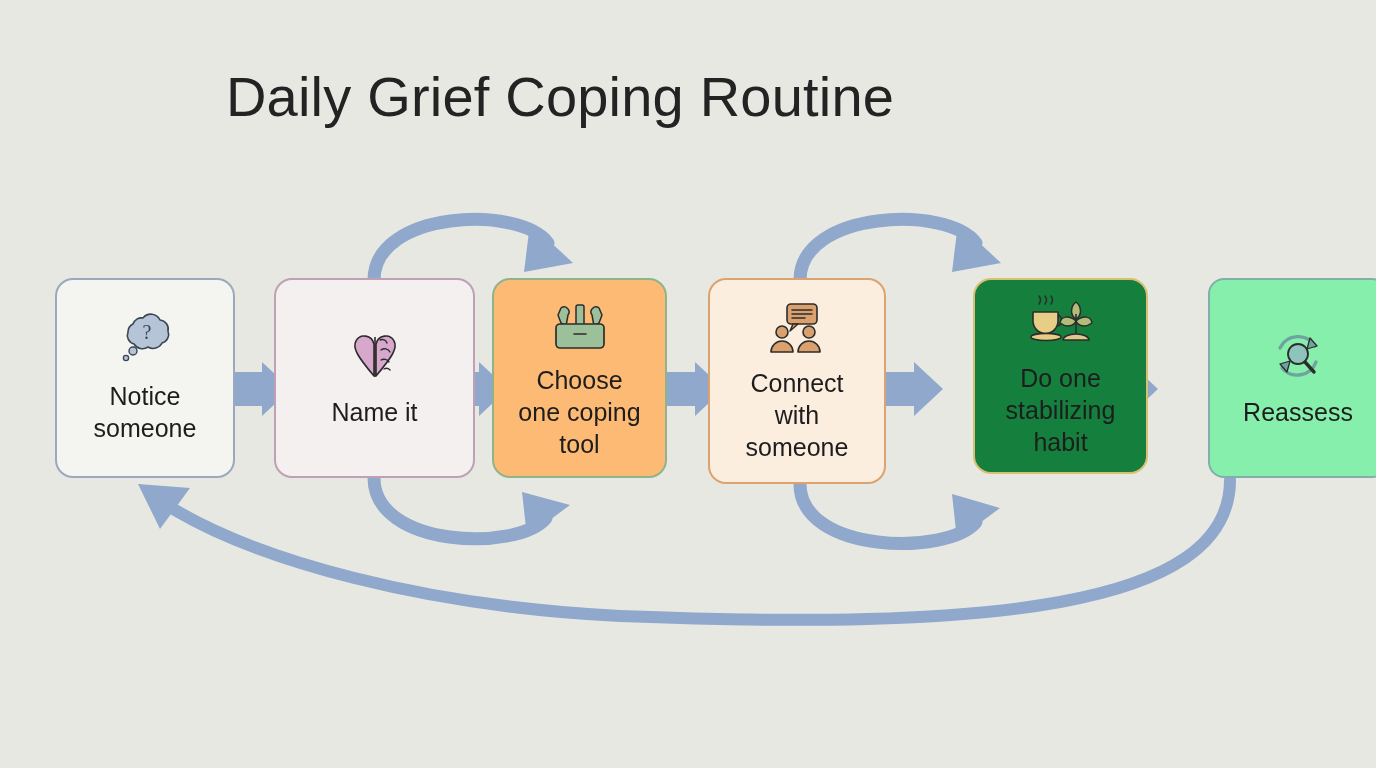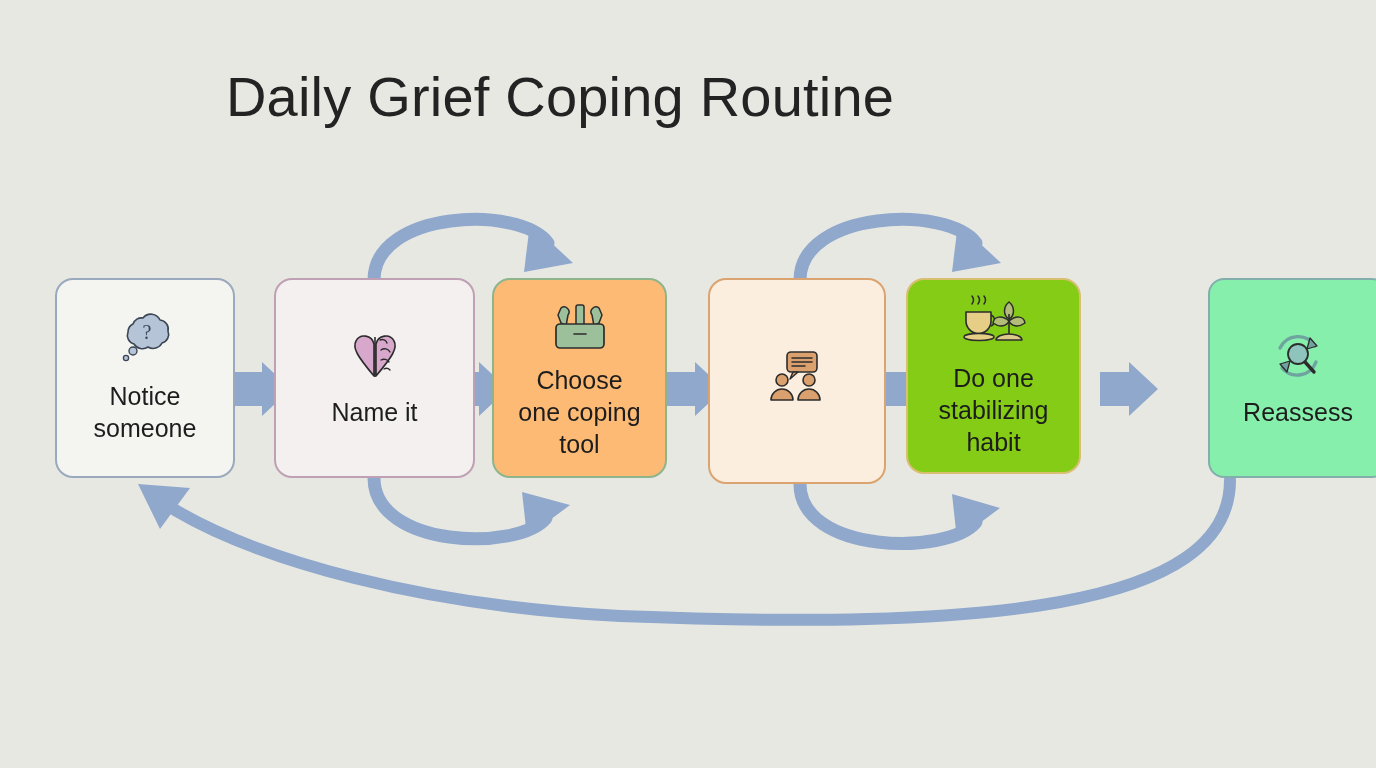--- a/index.html
+++ b/index.html
@@ -171,23 +171,26 @@
       <svg viewBox="0 0 64 62" width="64" height="62">
         <rect x="22" y="5" width="30" height="20" rx="4" fill="#daa06d" stroke="#2c2c2c" stroke-width="1.6"></rect>
         <path d="M28,25 l-3,7 l8,-7 z" fill="#daa06d" stroke="#2c2c2c" stroke-width="1.5" stroke-linejoin="round"></path>
         <path d="M27,11 h20 M27,15 h20 M27,19 h13" stroke="#2c2c2c" stroke-width="1.5" stroke-linecap="round"></path>
         <circle cx="17" cy="33" r="6" fill="#daa06d" stroke="#2c2c2c" stroke-width="1.6"></circle>
         <path d="M6,53 a11,11 0 0 1 22,0 z" fill="#daa06d" stroke="#2c2c2c" stroke-width="1.6" stroke-linejoin="round"></path>
         <circle cx="44" cy="33" r="6" fill="#daa06d" stroke="#2c2c2c" stroke-width="1.6"></circle>
         <path d="M33,53 a11,11 0 0 1 22,0 z" fill="#daa06d" stroke="#2c2c2c" stroke-width="1.6" stroke-linejoin="round"></path>
       </svg>
     </div>
-  </div>
-
-  <div class="node" style="left:906px; top:278px; width:175px; height:196px; background:#84cc16; border-color:#d8bf72;">
+    <div class="node-label">Connect
+with
+someone</div>
+  </div>
+
+  <div class="node" style="left:973px; top:278px; width:175px; height:196px; background:#15803d; border-color:#d8bf72;">
     <div class="node-icon">
       <svg viewBox="0 0 64 62" width="64" height="62">
         <path d="M10,10 q3,-4 0,-8 M16,10 q3,-4 0,-8 M22,10 q3,-4 0,-8" fill="none" stroke="#2c2c2c" stroke-width="1.5" stroke-linecap="round"></path>
         <path d="M4,18 h25 v9 a12,12 0 0 1 -25,0 z" fill="#e6ce86" stroke="#2c2c2c" stroke-width="1.6" stroke-linejoin="round"></path>
         <path d="M29,21 a6,6 0 0 1 0,11" fill="none" stroke="#2c2c2c" stroke-width="1.6"></path>
         <ellipse cx="17" cy="43" rx="15" ry="3.4" fill="#e6ce86" stroke="#2c2c2c" stroke-width="1.5"></ellipse>
         <path d="M47,8 c-6,5 -6,13 0,17 c6,-4 6,-12 0,-17 z" fill="#b4bc79" stroke="#2c2c2c" stroke-width="1.5" stroke-linejoin="round"></path>
         <path d="M47,27 c-7,-6 -15,-5 -16,2 c7,5 14,3 16,-2 z" fill="#b4bc79" stroke="#2c2c2c" stroke-width="1.5" stroke-linejoin="round"></path>
         <path d="M47,27 c7,-6 15,-5 16,2 c-7,5 -14,3 -16,-2 z" fill="#b4bc79" stroke="#2c2c2c" stroke-width="1.5" stroke-linejoin="round"></path>
         <line x1="47" y1="20" x2="47" y2="42" stroke="#2c2c2c" stroke-width="1.6"></line>

